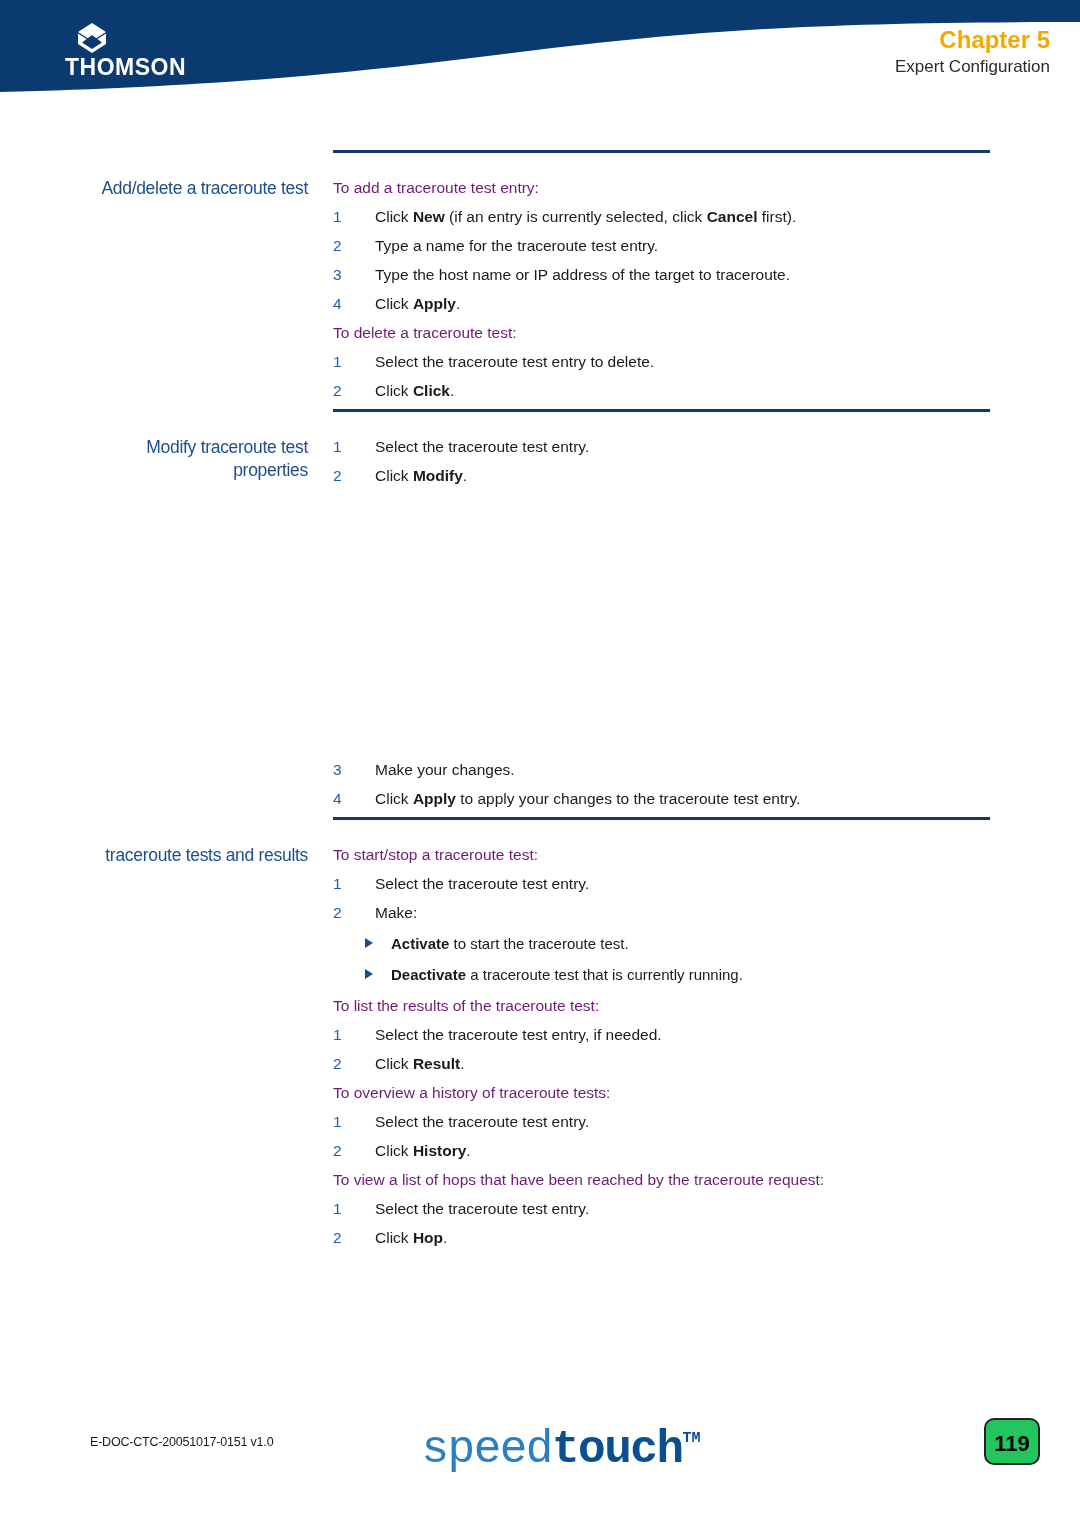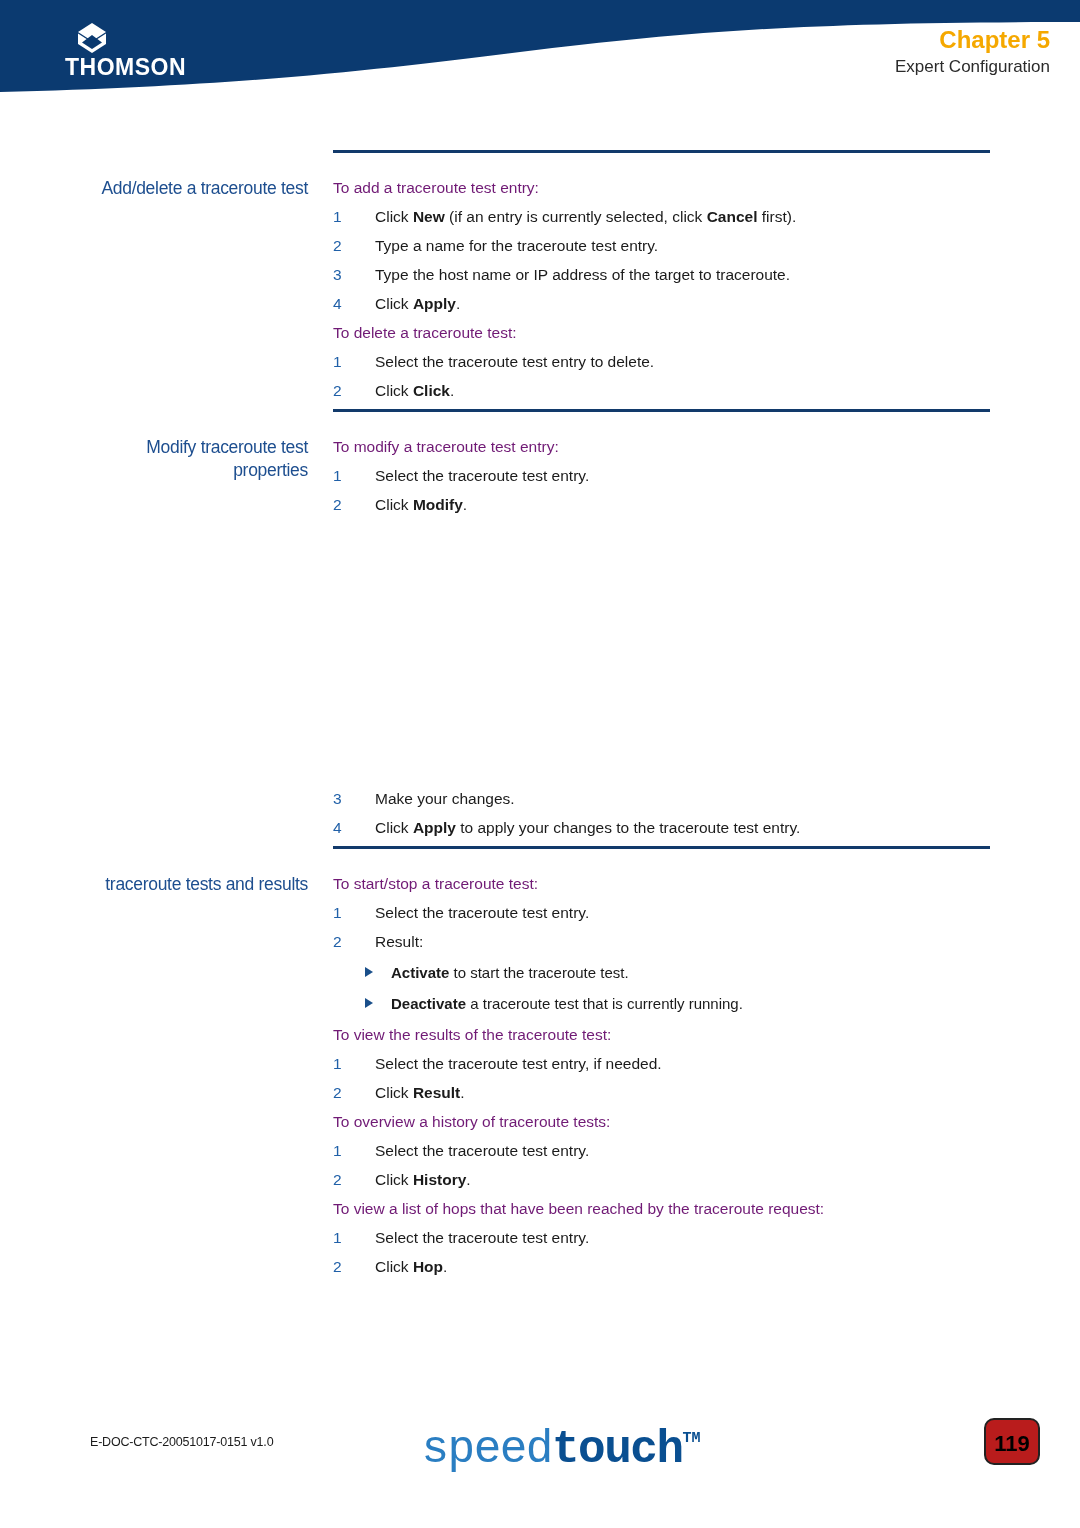--- a/index.html
+++ b/index.html
@@ -228,21 +228,21 @@
     letter-spacing: 0;
   }
   .page-num {
     position: absolute;
     right: 82px;
     top: 8px;
     width: 56px;
     height: 47px;
     border: 2.5px solid #222222;
     border-radius: 10px;
-    background: #b91c1c;
+    background: #22c55e;
     color: #000000;
     font-size: 22px;
     font-weight: bold;
     line-height: 47px;
     text-align: center;
     box-sizing: border-box;
   }
 </style>
 </head>
 <body>
@@ -284,46 +284,45 @@
         <ol class="steps">
           <li><span class="num">1</span><span>Select the traceroute test entry to delete.</span></li>
           <li><span class="num">2</span><span>Click <b>Click</b>.</span></li>
         </ol>
       </div>
     </div>
     <div class="section">
       <div class="rule"></div>
       <div class="margin-head">Modify traceroute test properties</div>
       <div class="body-col">
-        <p class="lead">To modify a traceroute test entry:</p>
         <ol class="steps">
           <li><span class="num">1</span><span>Select the traceroute test entry.</span></li>
           <li><span class="num">2</span><span>Click <b>Modify</b>.</span></li>
         </ol>
         <div class="gap-block"></div>
         <ol class="steps">
           <li><span class="num">3</span><span>Make your changes.</span></li>
           <li><span class="num">4</span><span>Click <b>Apply</b> to apply your changes to the traceroute test entry.</span></li>
         </ol>
       </div>
     </div>
     <div class="section">
       <div class="rule"></div>
       <div class="margin-head">traceroute tests and results</div>
       <div class="body-col">
         <p class="lead">To start/stop a traceroute test:</p>
         <ol class="steps">
           <li><span class="num">1</span><span>Select the traceroute test entry.</span></li>
-          <li><span class="num">2</span><span>Result:</span></li>
+          <li><span class="num">2</span><span>Make:</span></li>
         </ol>
         <ul class="arrows">
           <li><span class="arrow-icon"></span><span><b>Activate</b> to start the traceroute test.</span></li>
           <li><span class="arrow-icon"></span><span><b>Deactivate</b> a traceroute test that is currently running.</span></li>
         </ul>
-        <p class="lead">To view the results of the traceroute test:</p>
+        <p class="lead">To list the results of the traceroute test:</p>
         <ol class="steps">
           <li><span class="num">1</span><span>Select the traceroute test entry, if needed.</span></li>
           <li><span class="num">2</span><span>Click <b>Result</b>.</span></li>
         </ol>
         <p class="lead">To overview a history of traceroute tests:</p>
         <ol class="steps">
           <li><span class="num">1</span><span>Select the traceroute test entry.</span></li>
           <li><span class="num">2</span><span>Click <b>History</b>.</span></li>
         </ol>
         <p class="lead">To view a list of hops that have been reached by the traceroute request:</p>

